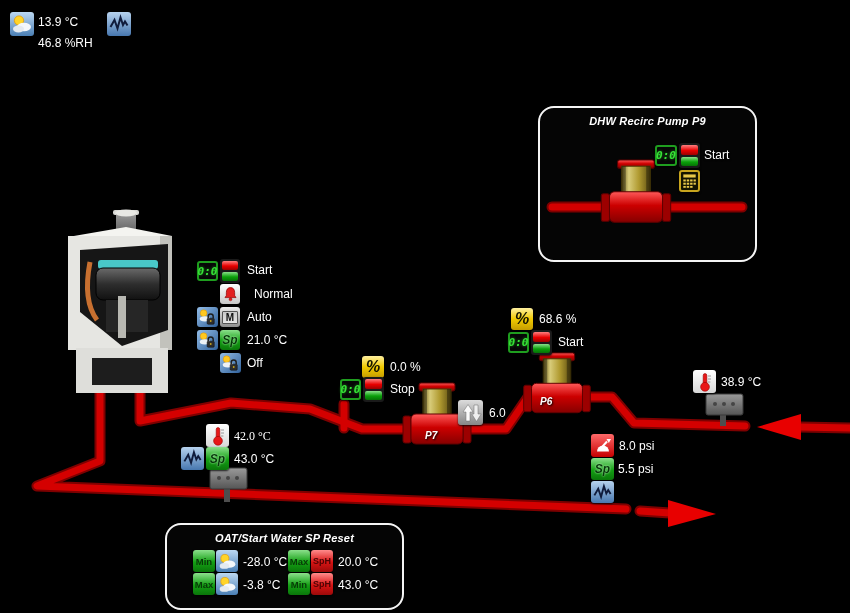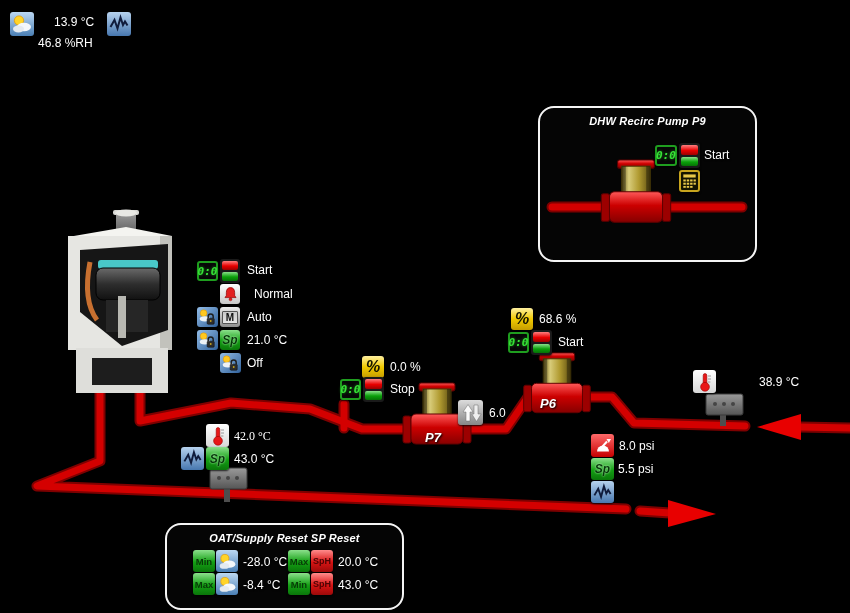--- a/index.html
+++ b/index.html
@@ -6,21 +6,21 @@
   #stage{position:relative;width:850px;height:613px;background:#000;overflow:hidden;
          font-family:"Liberation Sans",sans-serif;}
   #gfx{position:absolute;left:0;top:0;z-index:1;}
   .panel{position:absolute;z-index:0;background:#050505;border:2px solid #f5f5f5;
          border-radius:16px;box-shadow:0 0 0 3px #000;}
   .ptitle{color:#fff;font-weight:bold;font-style:italic;font-size:11px;text-align:center;
           margin-top:7px;letter-spacing:.2px;}
   .val{position:absolute;z-index:2;color:#fff;font-size:12px;white-space:nowrap;
        text-shadow:0 1px 2px #000;}
   .pump-label{position:absolute;z-index:2;color:#fff;font-weight:bold;font-style:italic;
-       font-size:13px;text-shadow:1px 1px 2px #000;}
+       font-size:10px;text-shadow:1px 1px 2px #000;}
   .icon{position:absolute;z-index:2;width:22px;height:22px;border-radius:3px;
         display:flex;align-items:center;justify-content:center;box-sizing:border-box;
         box-shadow:0 1px 2px rgba(0,0,0,.8);}
   .icon svg{display:block;}
   .icon-timer{background:#070707;border:2px solid #1f9e1f;color:#37e337;
         font-weight:bold;font-style:italic;font-size:11px;
         font-family:"DejaVu Sans Mono",monospace;text-shadow:0 0 3px #1f9e1f;}
   .icon-ind{flex-direction:column;background:#1a1a1a;padding:2px;gap:2px;border-radius:3px;}
   .icon-ind .b{width:100%;flex:1;border-radius:2px;}
   .b-red{background:linear-gradient(180deg,#ff8080 0%,#e80000 55%,#9c0000 100%);}
@@ -48,21 +48,21 @@
 </style>
 </head>
 <body>
 
 <div id="stage">
 
   <div class="panel" style="left:538px;top:106px;width:215px;height:152px;">
     <div class="ptitle">DHW Recirc Pump P9</div>
   </div>
   <div class="panel" style="left:165px;top:523px;width:235px;height:83px;">
-    <div class="ptitle">OAT/Supply Reset SP Reset</div>
+    <div class="ptitle">OAT/Start Water SP Reset</div>
   </div>
 
   <svg id="gfx" width="850" height="613" viewBox="0 0 850 613">
     <defs>
       <linearGradient id="gPipe" x1="0" y1="0" x2="0" y2="1">
         <stop offset="0" stop-color="#ff4a4a"></stop>
           <stop offset=".5" stop-color="#d40000"></stop>
         <stop offset="1" stop-color="#7e0000"></stop>
       </linearGradient>
       <linearGradient id="gBody" x1="0" y1="0" x2="0" y2="1">
@@ -204,21 +204,21 @@
     <use href="#pump-shape" transform="translate(437,429)"></use>
     <use href="#pump-shape" transform="translate(557,398) scale(0.98)"></use>
     <use href="#pump-shape" transform="translate(636,207) scale(1.02)"></use>
   </svg>
 
   <div class="icon icon-weather" style="left:10px;top:12px;width:24px;height:24px;">
     <svg width="24" height="24">
         <use href="#sym-suncloud"></use>
       </svg>
     </div>
-  <div class="val" style="left:54px;top:15px;">13.9 °C</div>
+  <div class="val" style="left:38px;top:15px;">13.9 °C</div>
   <div class="val" style="left:38px;top:36px;">46.8 %RH</div>
   <div class="icon icon-trend" style="left:107px;top:12px;width:24px;height:24px;">
     <svg width="22" height="22">
         <use href="#sym-zigzag"></use>
       </svg>
     </div>
 
   <div class="icon icon-timer" style="left:655px;top:145px;width:22px;height:21px;">0:0</div>
   <div class="icon icon-ind" style="left:679px;top:143px;width:21px;height:25px;">
     <div class="b b-red"></div>
@@ -295,21 +295,21 @@
         <use href="#sym-dparrows"></use>
       </svg>
     </div>
   <div class="val" style="left:489px;top:406px;">6.0</div>
 
   <div class="icon icon-therm" style="left:693px;top:370px;width:23px;height:23px;">
     <svg width="22" height="22">
         <use href="#sym-therm"></use>
       </svg>
     </div>
-  <div class="val" style="left:759px;top:375px;">38.9 °C</div>
+  <div class="val" style="left:721px;top:375px;">38.9 °C</div>
 
   <div class="icon icon-therm" style="left:206px;top:424px;width:23px;height:23px;">
     <svg width="22" height="22">
         <use href="#sym-therm"></use>
       </svg>
     </div>
   <div class="val" style="left:234px;top:429px;font-family:Liberation Serif, serif;">42.0 °C</div>
   <div class="icon icon-trend" style="left:181px;top:447px;width:23px;height:23px;">
     <svg width="21" height="21">
         <use href="#sym-zigzag"></use>
@@ -339,21 +339,21 @@
       </svg>
     </div>
   <div class="val" style="left:243px;top:555px;">-28.0 °C</div>
 
   <div class="icon icon-mm" style="left:193px;top:573px;width:22px;height:22px;">Max</div>
   <div class="icon icon-weather" style="left:216px;top:573px;width:22px;height:22px;">
     <svg width="21" height="21">
         <use href="#sym-suncloud"></use>
       </svg>
     </div>
-  <div class="val" style="left:243px;top:578px;">-8.4 °C</div>
+  <div class="val" style="left:243px;top:578px;">-3.8 °C</div>
 
   <div class="icon icon-mm" style="left:288px;top:550px;width:22px;height:22px;">Max</div>
   <div class="icon icon-sph" style="left:311px;top:550px;width:22px;height:22px;">SpH</div>
   <div class="val" style="left:338px;top:555px;">20.0 °C</div>
 
   <div class="icon icon-mm" style="left:288px;top:573px;width:22px;height:22px;">Min</div>
   <div class="icon icon-sph" style="left:311px;top:573px;width:22px;height:22px;">SpH</div>
   <div class="val" style="left:338px;top:578px;">43.0 °C</div>
 
 </div>

